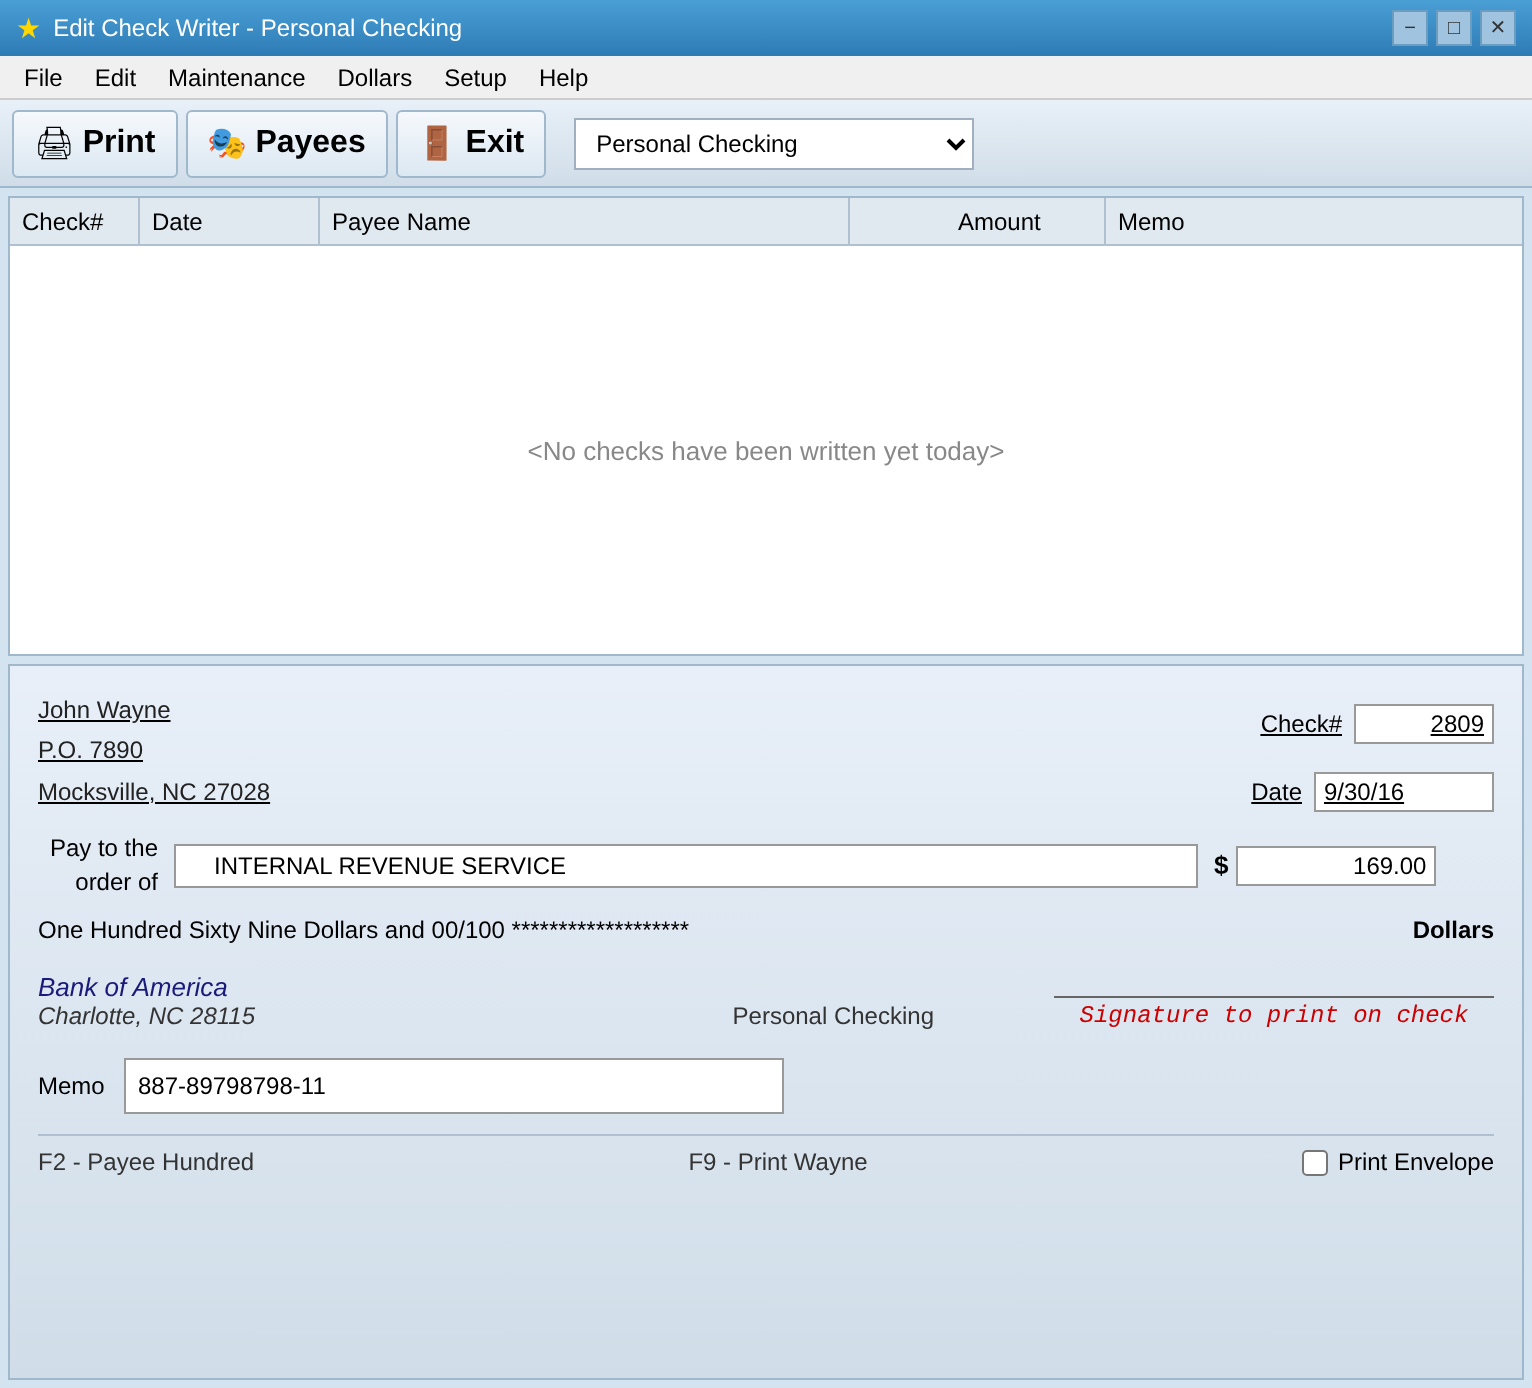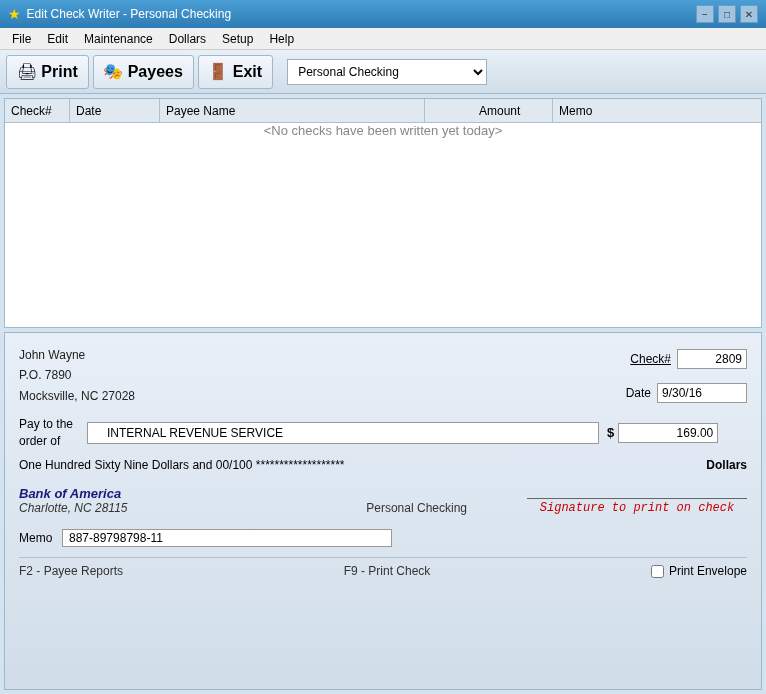--- a/index.html
+++ b/index.html
@@ -135,39 +135,40 @@
     }
     .col-check { width: 65px; }
     .col-date { width: 90px; }
     .col-payee { width: 265px; }
     .col-amount { width: 80px; margin-left: 48px; }
     .col-memo { flex: 1; border-right: none; }
 
     .check-list-body {
       flex: 1;
       display: flex;
-      align-items: flex-start;
+      align-items: center;
       justify-content: center;
       color: #888;
       font-size: 13px;
     }
 
     
     .check-form {
       background: linear-gradient(to bottom, #e8eff8, #d0dde8);
       border: 1px solid #a0b8cc;
       margin: 0 4px 4px 4px;
       padding: 12px 14px 8px 14px;
       flex: 1;
     }
     .check-form-top {
       display: flex;
       justify-content: space-between;
-      align-items: center;
+      align-items: flex-end;
       margin-bottom: 10px;
+      text-decoration: underline;
     }
     .owner-info {
       font-size: 12px;
       line-height: 1.7;
       color: #222;
     }
     .check-num-area {
       display: flex;
       align-items: center;
       gap: 6px;
@@ -200,21 +201,21 @@
       background: white;
     }
     .pay-to-row {
       display: flex;
       align-items: center;
       gap: 8px;
       margin-bottom: 8px;
     }
     .pay-to-label {
       font-size: 12px;
-      text-align: left;
+      text-align: right;
       line-height: 1.4;
       min-width: 60px;
     }
     .payee-input {
       flex: 1;
       border: 1px solid #999;
       padding: 2px 19px;
       font-size: 12px;
       background: white;
       height: 22px;
@@ -250,21 +251,21 @@
     }
     .bank-sig-row {
       display: flex;
       justify-content: space-between;
       align-items: flex-end;
       margin-bottom: 14px;
     }
     .bank-info { }
     .bank-name {
       font-size: 13px;
-      font-weight: bold;
+      font-weight: normal;
       font-style: italic;
       color: #1a1a7a;
     }
     .bank-addr {
       font-size: 12px;
       font-style: italic;
       color: #333;
     }
     .account-type {
       font-size: 12px;
@@ -291,21 +292,21 @@
       gap: 8px;
       margin-bottom: 10px;
     }
     .memo-label { font-size: 12px; min-width: 35px; }
     .memo-input {
       width: 330px;
       border: 1px solid #999;
       padding: 2px 6px;
       font-size: 12px;
       background: white;
-      height: 18px;
+      height: 28px;
     }
     .footer-row {
       display: flex;
       align-items: center;
       justify-content: space-between;
       border-top: 1px solid #b0c0d0;
       padding-top: 6px;
       margin-top: 4px;
     }
     .footer-hint {
@@ -451,22 +452,22 @@
         </div>
       </div>
     </div>
 
     <div class="memo-row">
       <span class="memo-label">Memo</span>
       <input type="text" class="memo-input" value="887-89798798-11" style="">
     </div>
 
     <div class="footer-row">
-      <span class="footer-hint">F2 - Payee Reports</span>
-      <span class="footer-hint">F9 - Print Check</span>
+      <span class="footer-hint">F2 - Payee Hundred</span>
+      <span class="footer-hint">F9 - Print Wayne</span>
       <div class="print-envelope">
         <input type="checkbox" class="checkbox-envelope" style="">
         <span>Print Envelope</span>
       </div>
     </div>
 
   </div>
 </div>
 
 </body></html>

